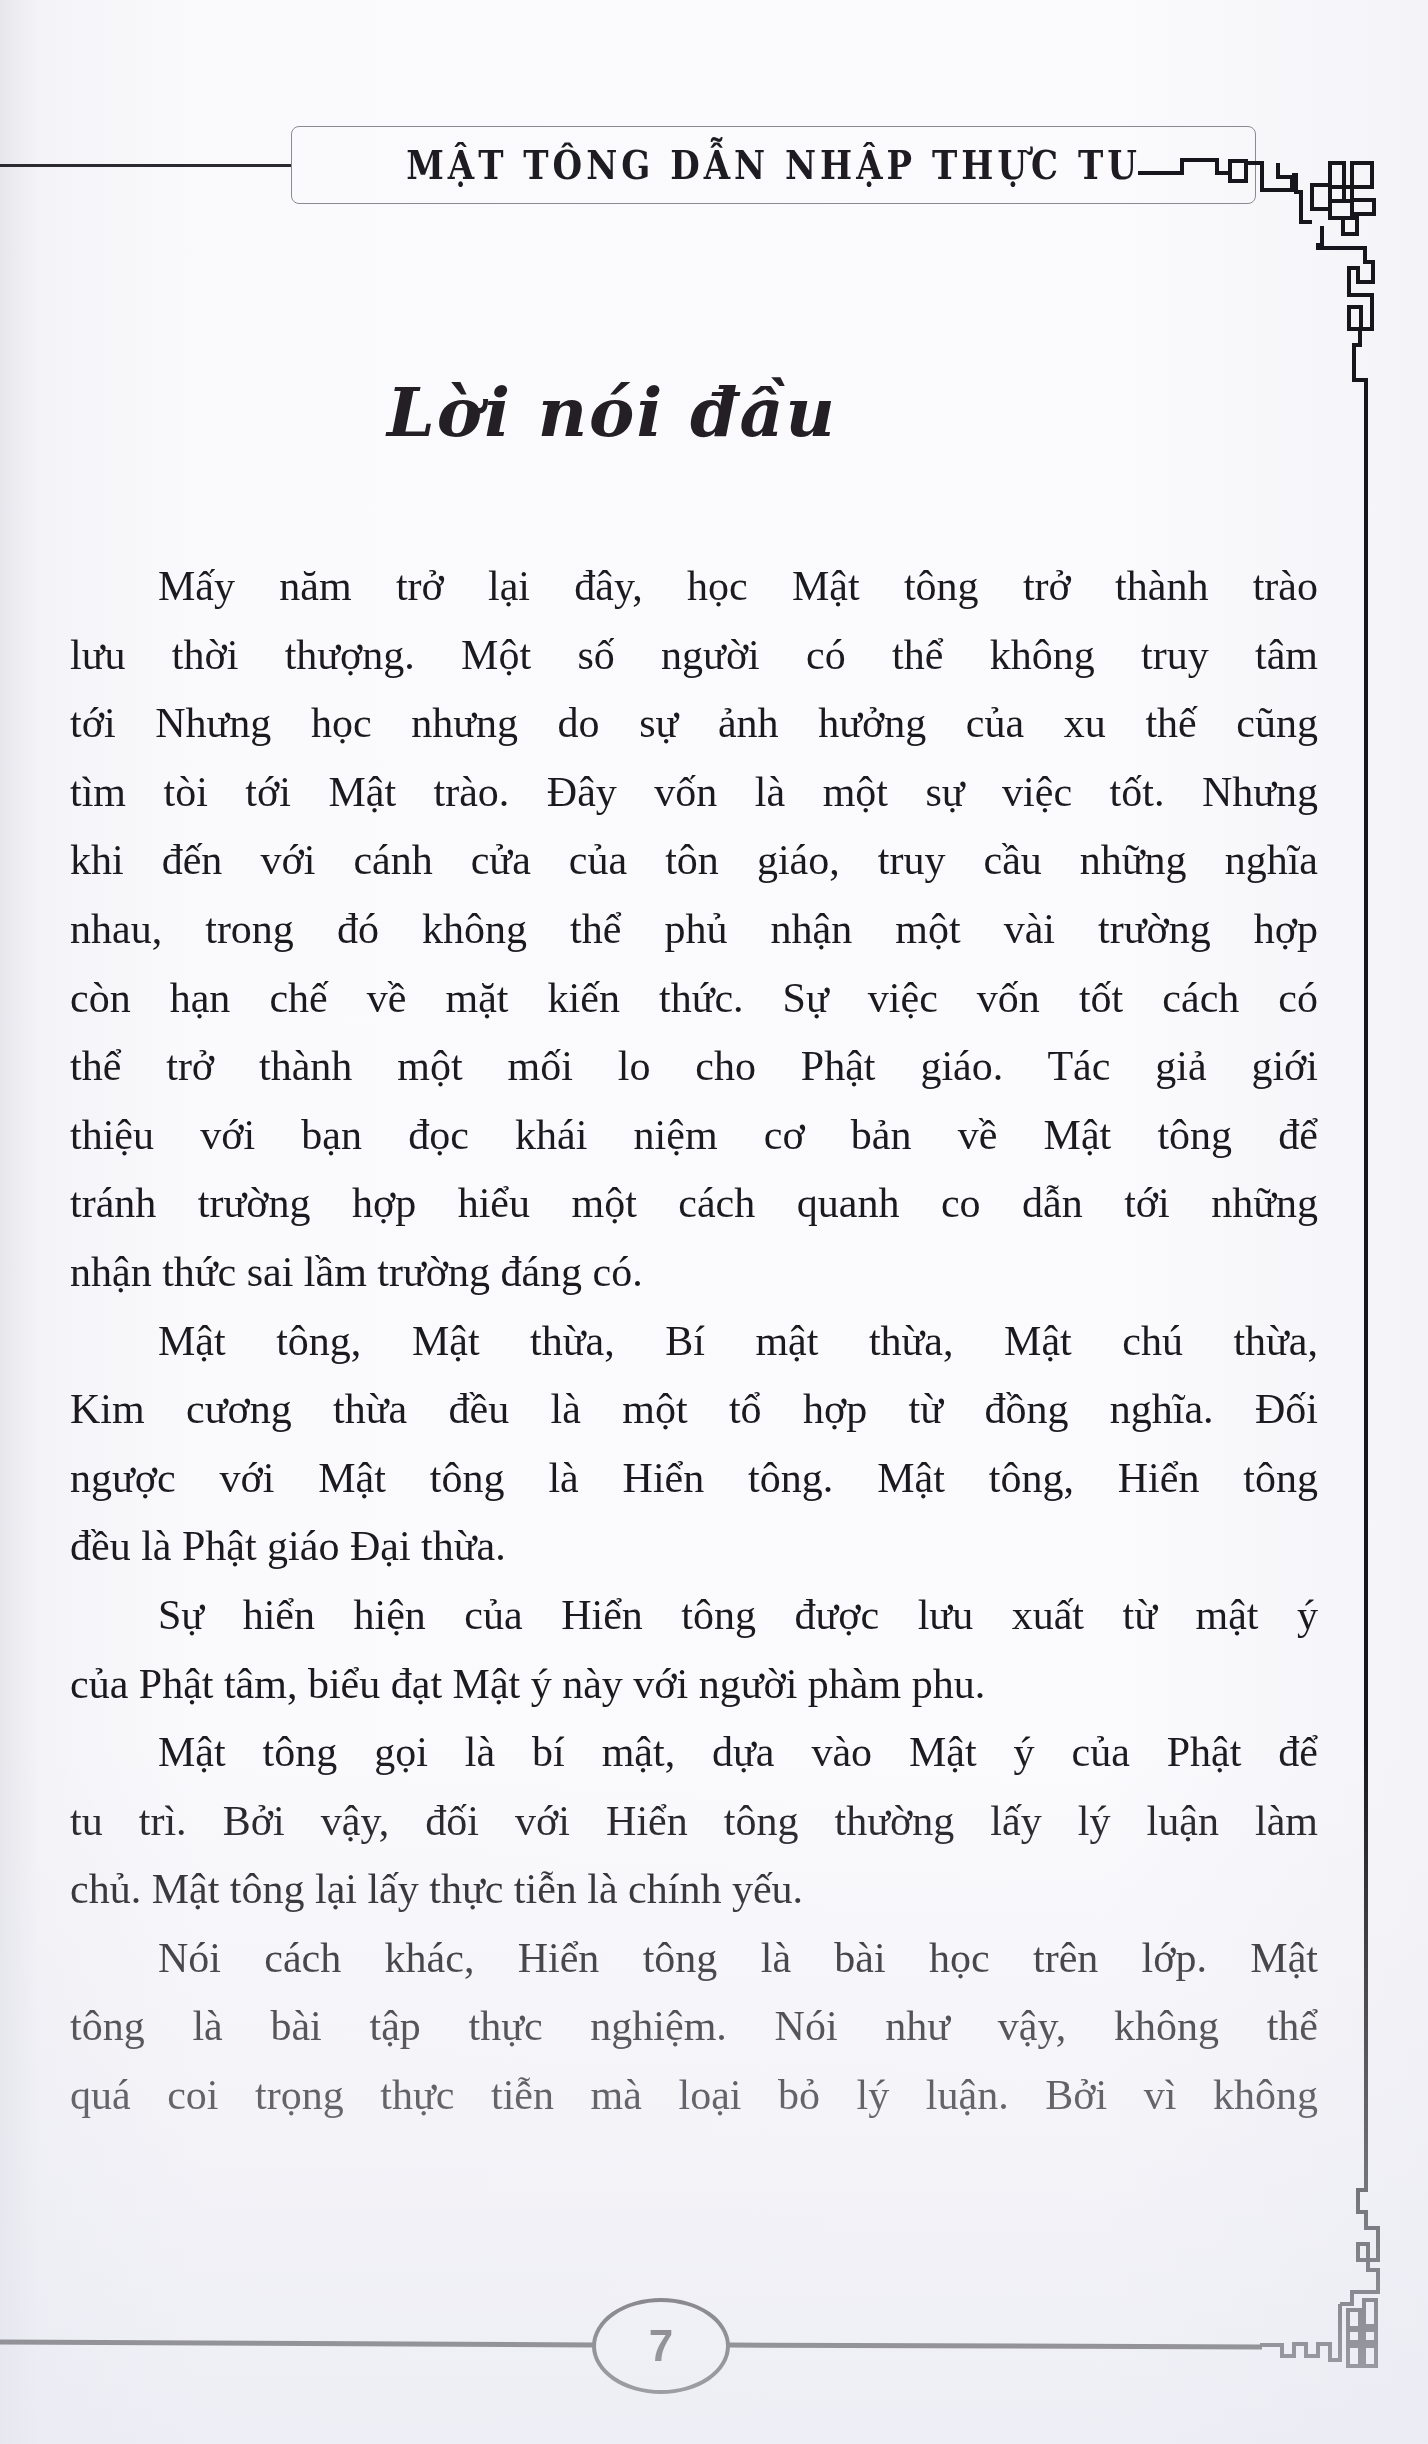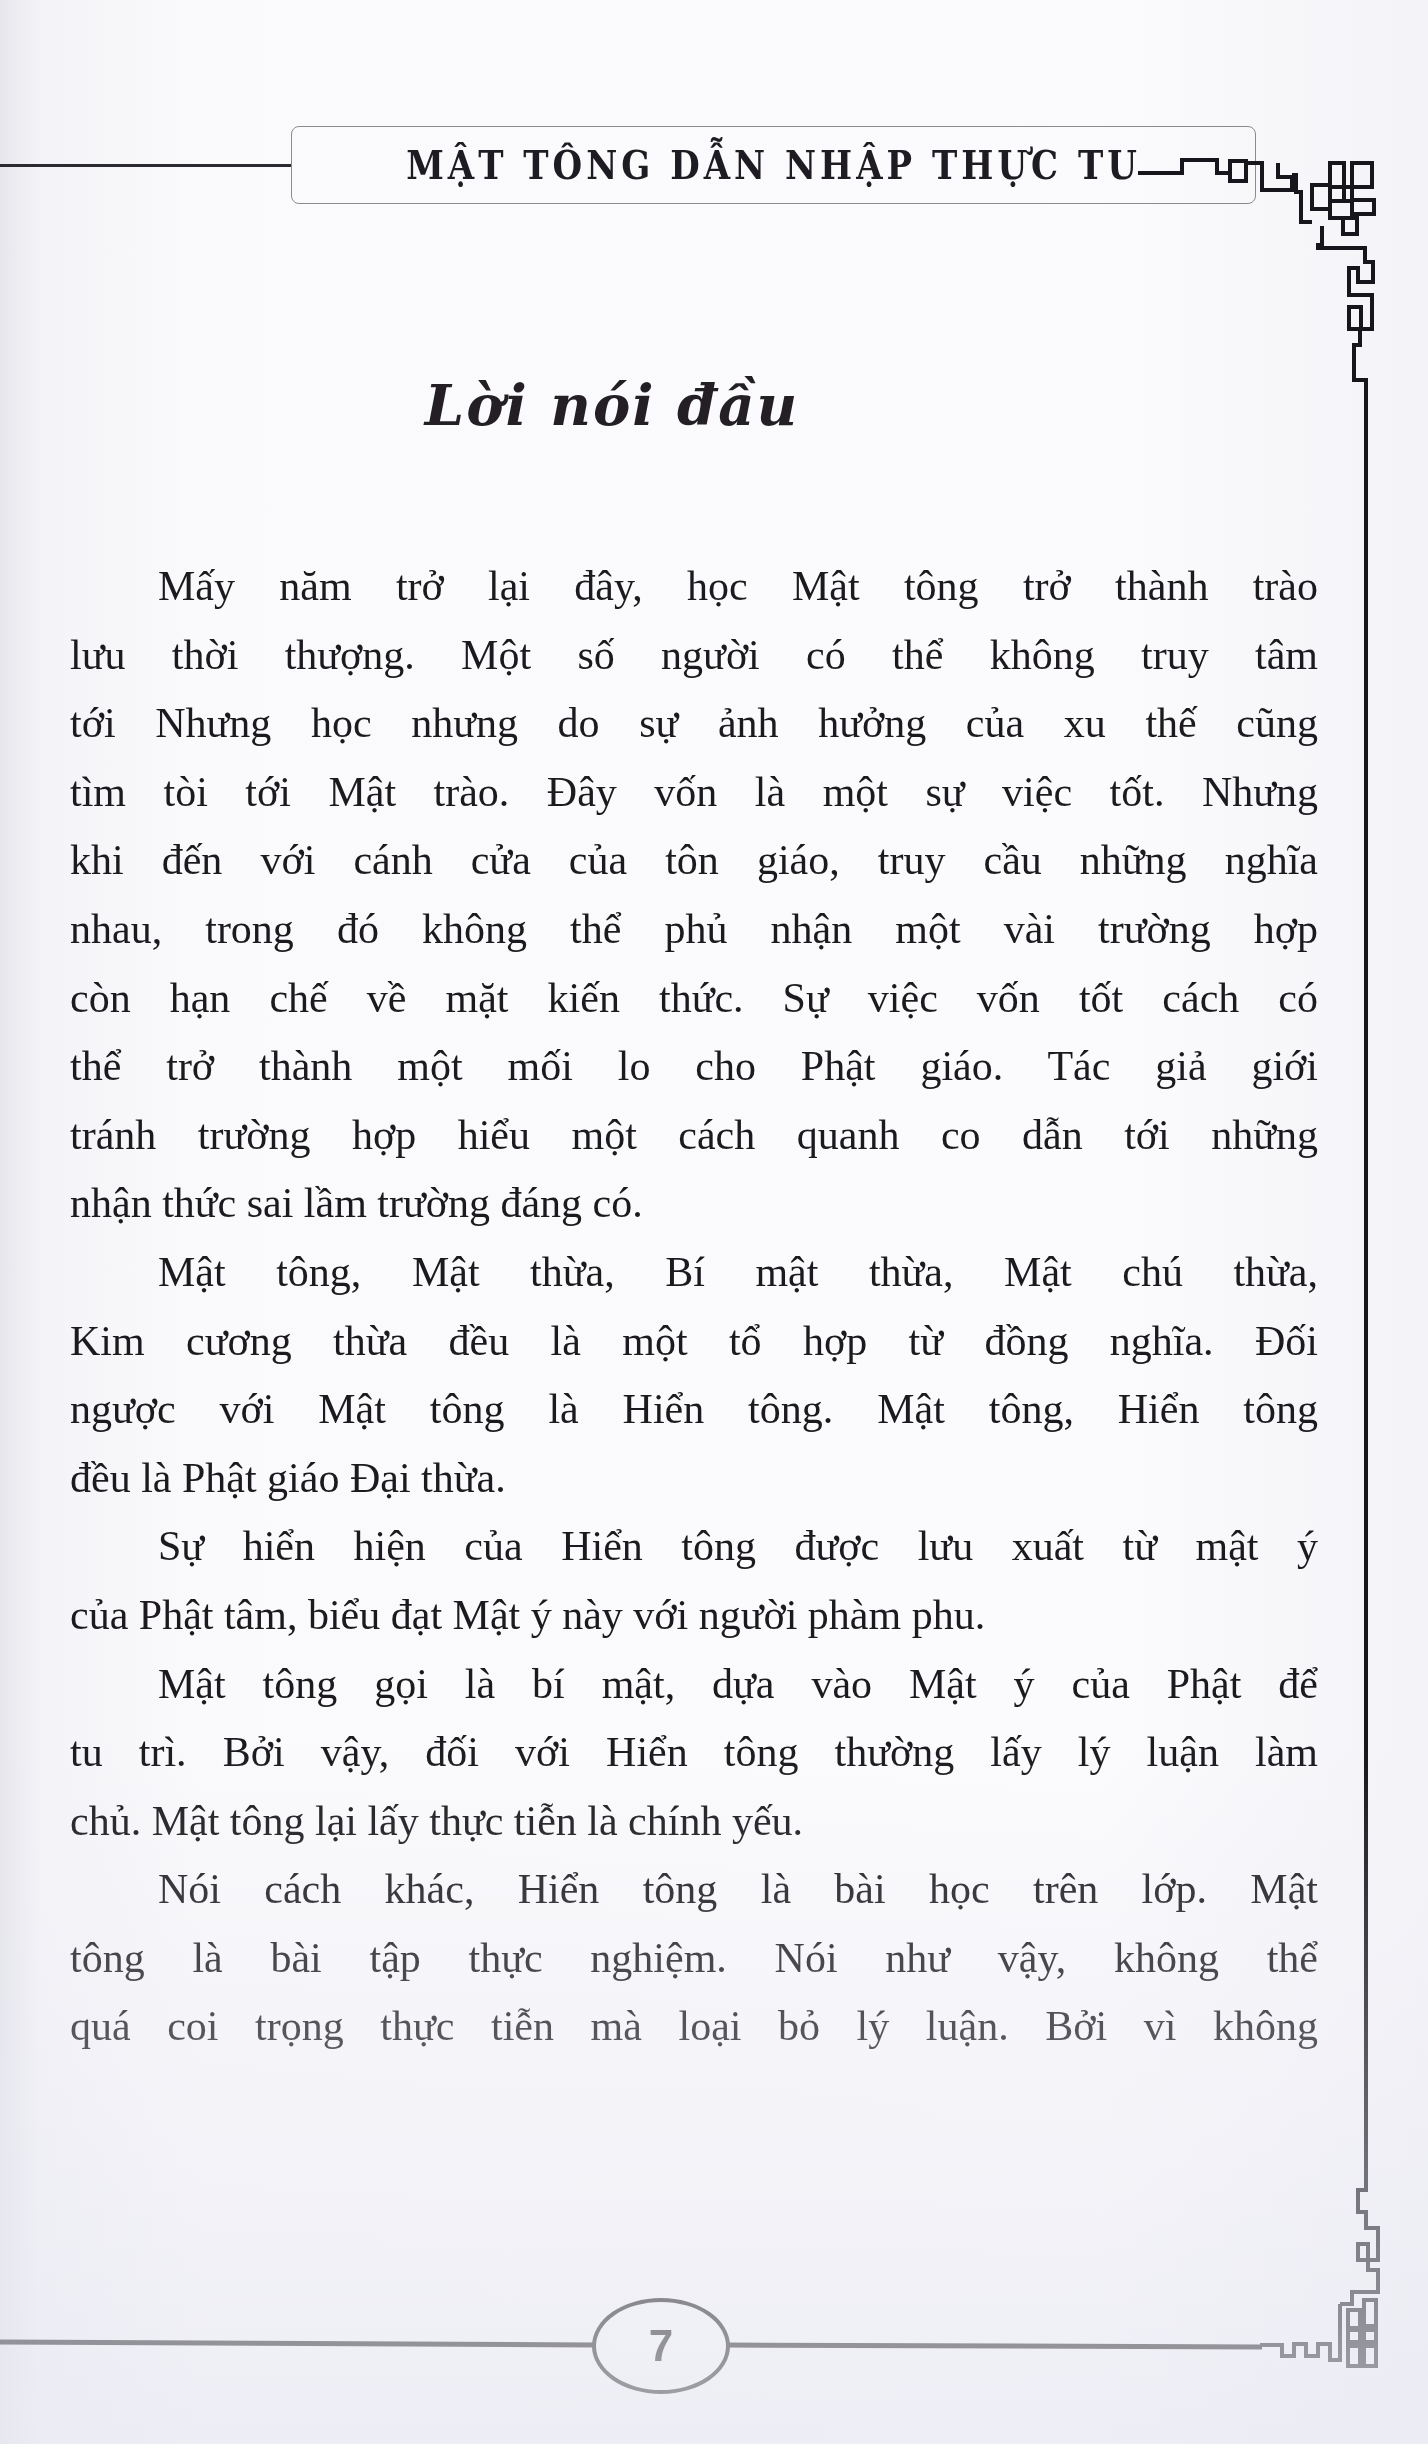--- a/index.html
+++ b/index.html
@@ -63,21 +63,21 @@
     }
     
     .chapter-title {
       position: absolute;
       left: 0; top: 372px;
       width: 1224px;
       text-align: center;
       font-family: "DejaVu Serif", serif;
       font-style: italic;
       font-weight: bold;
-      font-size: 56px;
+      font-size: 68px;
       color: #231f24;
       letter-spacing: 2px;
     }
     
     .body-text {
       position: absolute;
       left: 70px; top: 552px;
       width: 1248px;
     }
     .line {
@@ -157,20 +157,21 @@
 
   <div class="body-text">
     <div class="line indent">Mấy năm trở lại đây, học Mật tông trở thành trào</div>
     <div class="line">lưu thời thượng. Một số người có thể không truy tâm</div>
     <div class="line">tới Nhưng học nhưng do sự ảnh hưởng của xu thế cũng</div>
     <div class="line">tìm tòi tới Mật trào. Đây vốn là một sự việc tốt. Nhưng</div>
     <div class="line">khi đến với cánh cửa của tôn giáo, truy cầu những nghĩa</div>
     <div class="line">nhau, trong đó không thể phủ nhận một vài trường hợp</div>
     <div class="line">còn hạn chế về mặt kiến thức. Sự việc vốn tốt cách có</div>
     <div class="line">thể trở thành một mối lo cho Phật giáo. Tác giả giới</div>
+    <div class="line">thiệu với bạn đọc khái niệm cơ bản về Mật tông để</div>
     <div class="line">tránh trường hợp hiểu một cách quanh co dẫn tới những</div>
     <div class="line last">nhận thức sai lầm trường đáng có.</div>
     <div class="line indent">Mật tông, Mật thừa, Bí mật thừa, Mật chú thừa,</div>
     <div class="line">Kim cương thừa đều là một tổ hợp từ đồng nghĩa. Đối</div>
     <div class="line">ngược với Mật tông là Hiển tông. Mật tông, Hiển tông</div>
     <div class="line last">đều là Phật giáo Đại thừa.</div>
     <div class="line indent">Sự hiển hiện của Hiển tông được lưu xuất từ mật ý</div>
     <div class="line last">của Phật tâm, biểu đạt Mật ý này với người phàm phu.</div>
     <div class="line indent">Mật tông gọi là bí mật, dựa vào Mật ý của Phật để</div>
     <div class="line">tu trì. Bởi vậy, đối với Hiển tông thường lấy lý luận làm</div>

